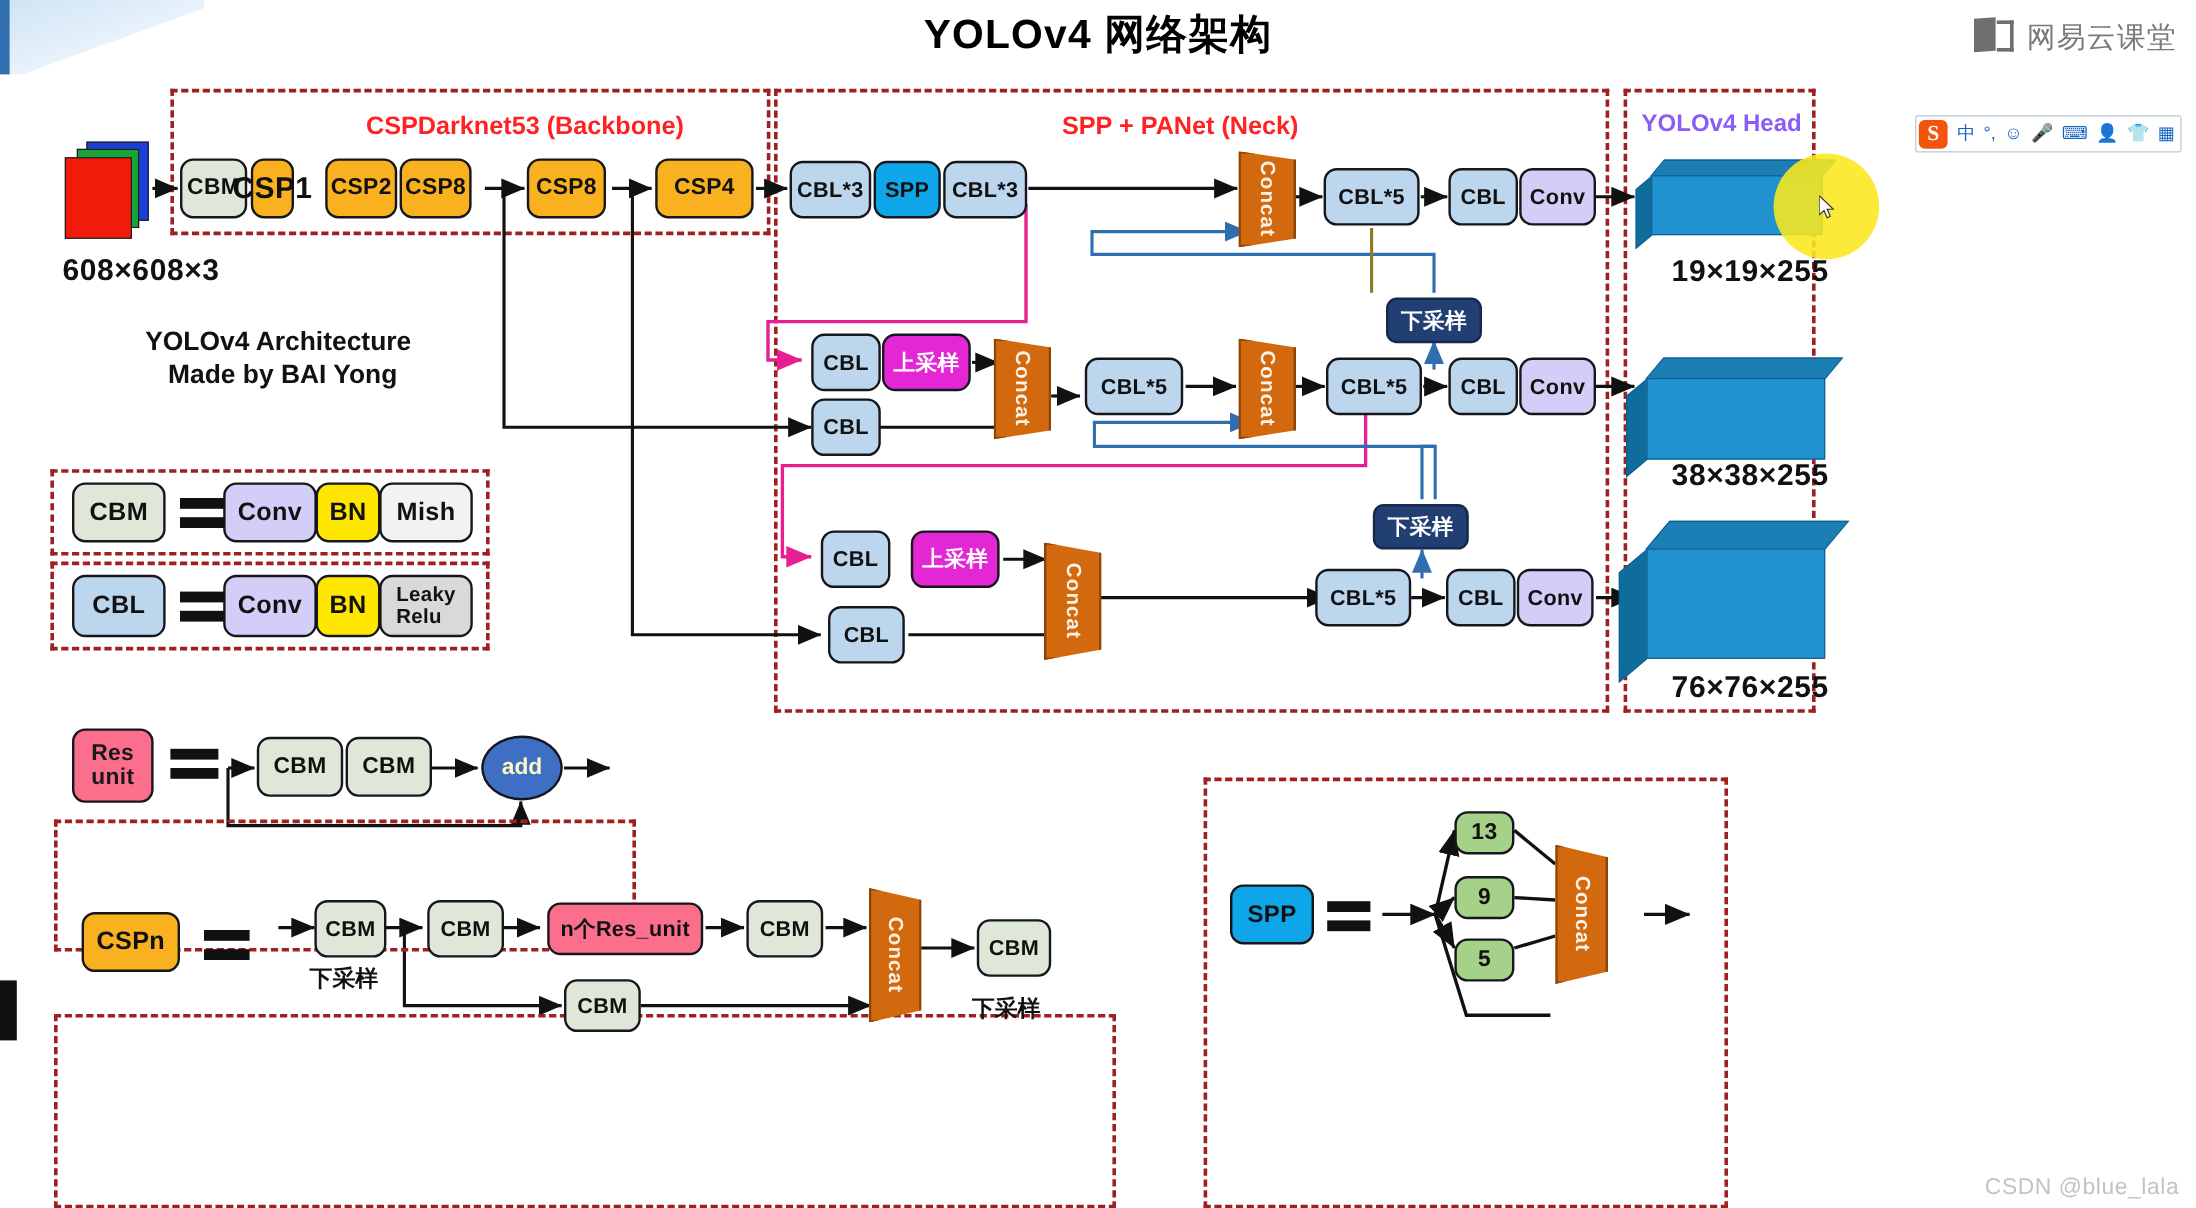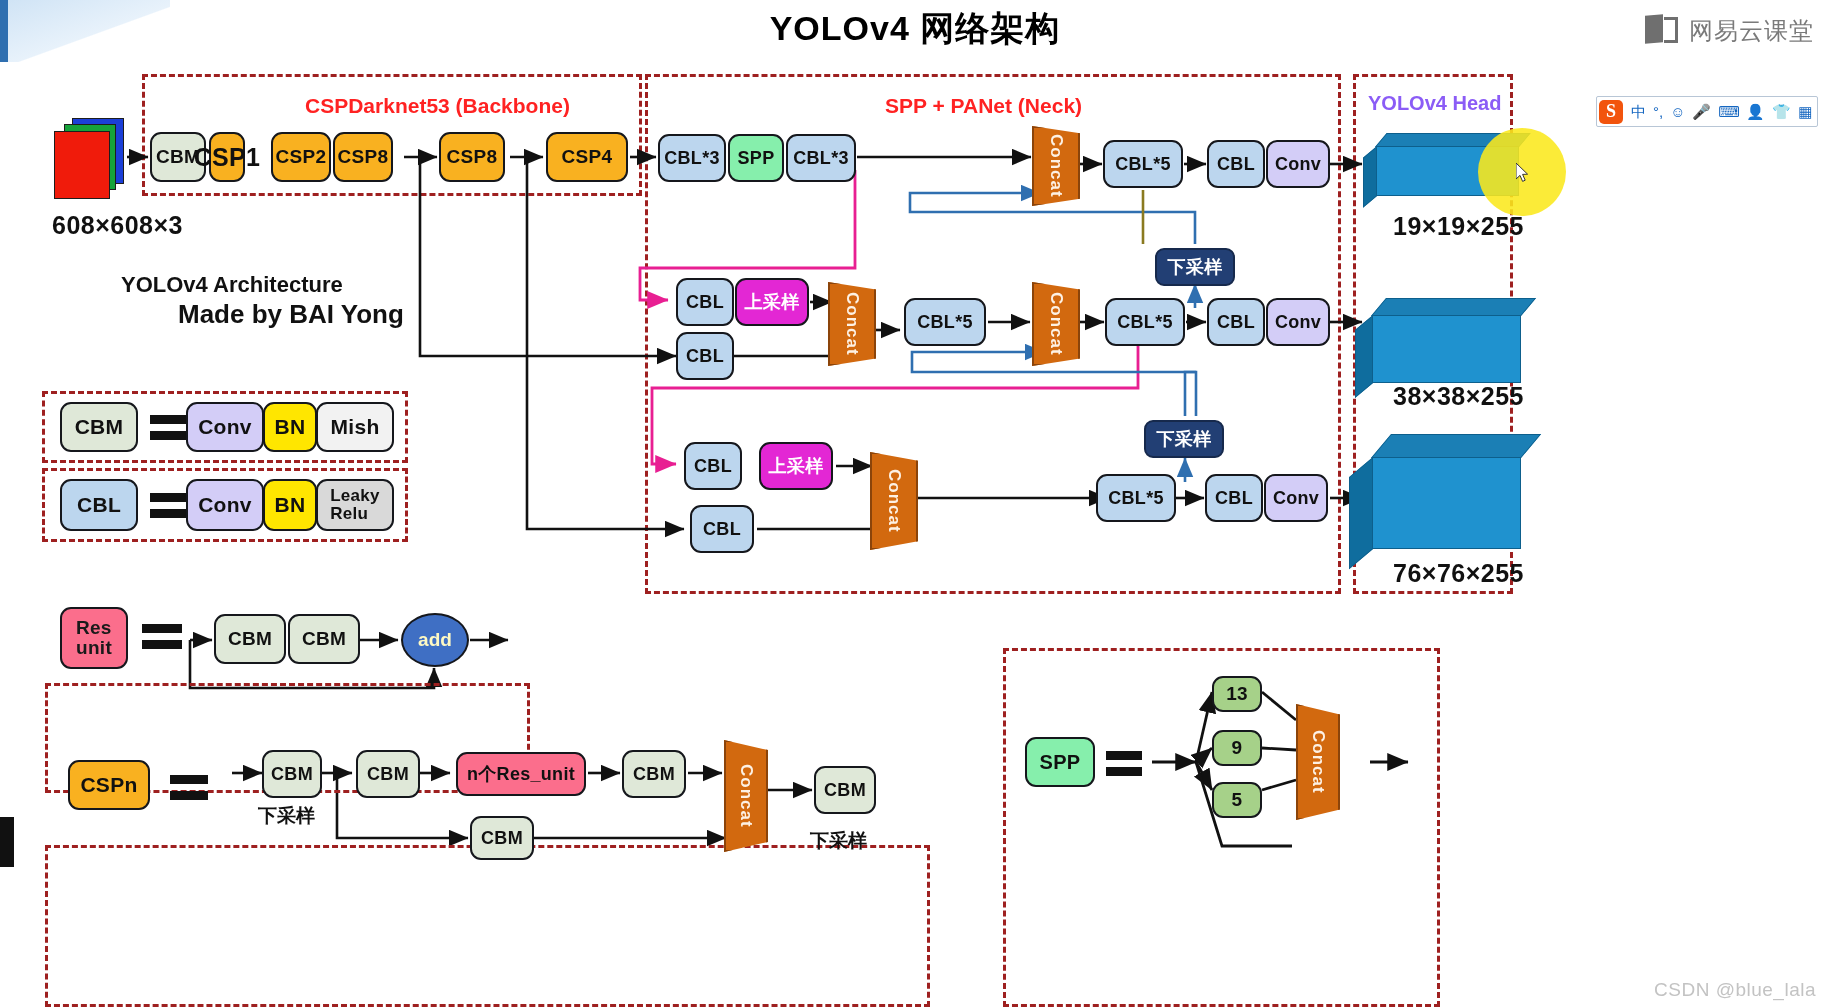--- a/index.html
+++ b/index.html
@@ -54,21 +54,21 @@
     border-radius: 11px;
     font-weight: 700;
     color:#111;
     text-align:left;
     line-height:1.05;
     letter-spacing: 0.3px;
   }
   .cbm   { background:#dfe8d8; }
   .csp   { background:#f9b120; }
   .cbl   { background:#bcd6ee; }
-  .spp   { background:#86efac; }
+  .spp   { background:#0ea5e9; }
   .conv  { background:#d3cdf7; }
   .bn    { background:#ffe600; }
   .mish  { background:#f2f2f2; }
   .relu  { background:#d9d9d9; font-size:17px; }
   .res   { background:#fb6e8c; color:#1a1a1a; }
   .resn  { background:#fb6e8c; }
   .ups   { background:#e327d4; color:#ffffff; }
   .down  { background:#223f74; color:#ffffff; border-color:#16294c; border-radius:9px; }
   .pool  { background:#a6d189; }
   .addc  {
@@ -268,21 +268,21 @@
   </svg>
 
   <div class="imgstack" style="left:54px; top:118px; width:80px; height:82px;">
     <i style="left:18px; top:0; width:52px; height:66px; background:#1b3fd8;"></i>
     <i style="left:10px; top:6px; width:52px; height:66px; background:#16a33a;"></i>
     <i style="left:0px; top:13px; width:56px; height:68px; background:#f01b0b;"></i>
   </div>
   <div class="dimlabel" style="left:52px; top:211px;">608×608×3</div>
 
   <div class="plain" style="left:121px; top:272px; font-size:22px;">YOLOv4 Architecture</div>
-  <div class="plain" style="left:140px; top:299px; font-size:26px;margin-left:38px;">Made by BAI Yong</div>
+  <div class="plain" style="left:140px; top:299px; font-size:22px;">Made by BAI Yong</div>
 
   <div class="nd cbm" style="left:150px; top:132px; width:56px; height:50px; font-size:19px;">CBM</div>
   <div class="nd csp" style="left:209px; top:132px; width:36px; height:50px; font-size:25px;">CSP1</div>
   <div class="nd csp" style="left:271px; top:132px; width:60px; height:50px; font-size:19px;">CSP2</div>
   <div class="nd csp" style="left:333px; top:132px; width:60px; height:50px; font-size:19px;">CSP8</div>
   <div class="nd csp" style="left:439px; top:132px; width:66px; height:50px; font-size:19px;">CSP8</div>
   <div class="nd csp" style="left:546px; top:132px; width:82px; height:50px; font-size:19px;">CSP4</div>
 
   <div class="nd cbl" style="left:658px; top:134px; width:68px; height:48px; font-size:18px;">CBL*3</div>
   <div class="nd spp" style="left:728px; top:134px; width:56px; height:48px; font-size:18px;">SPP</div>

